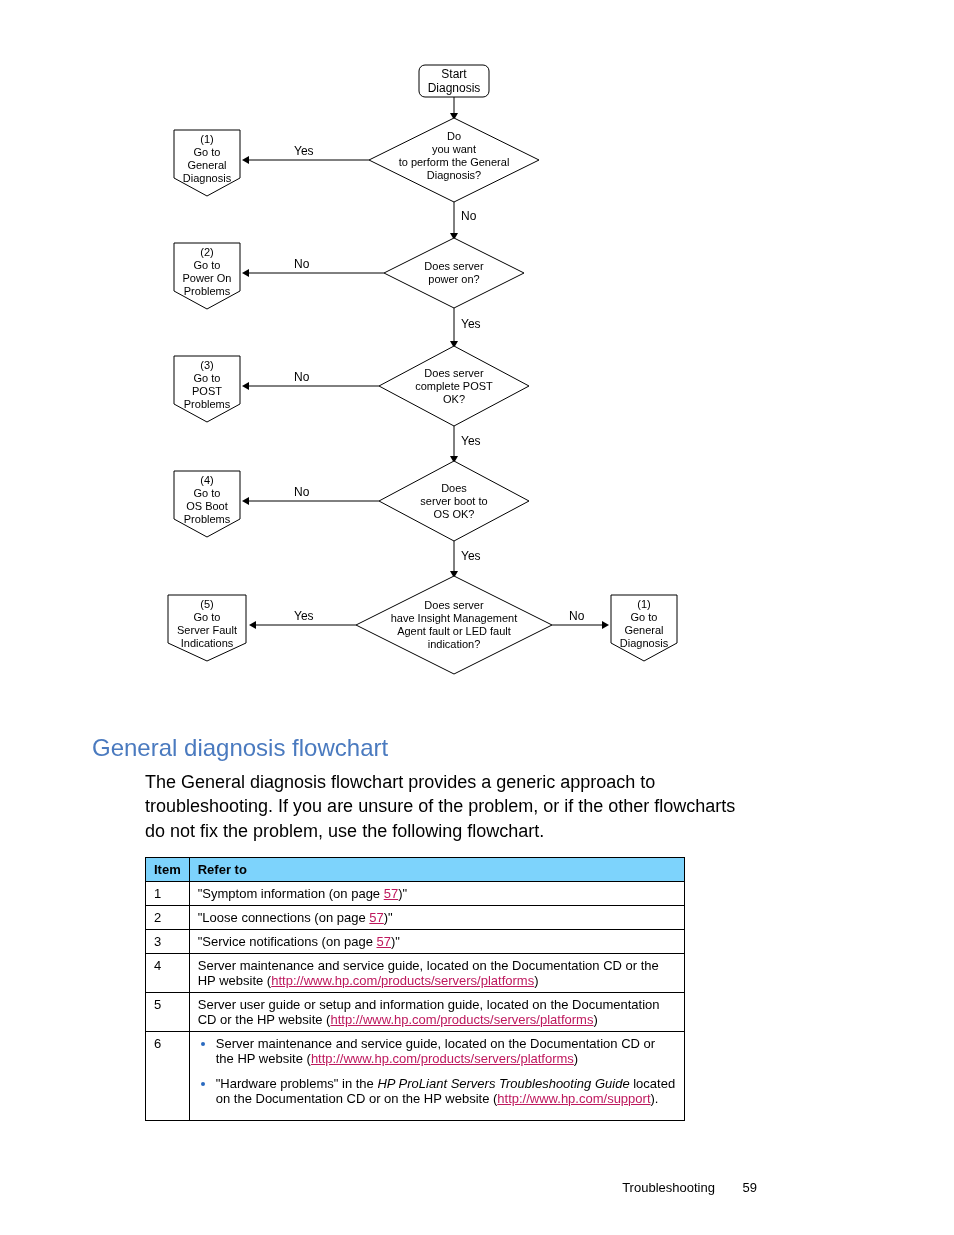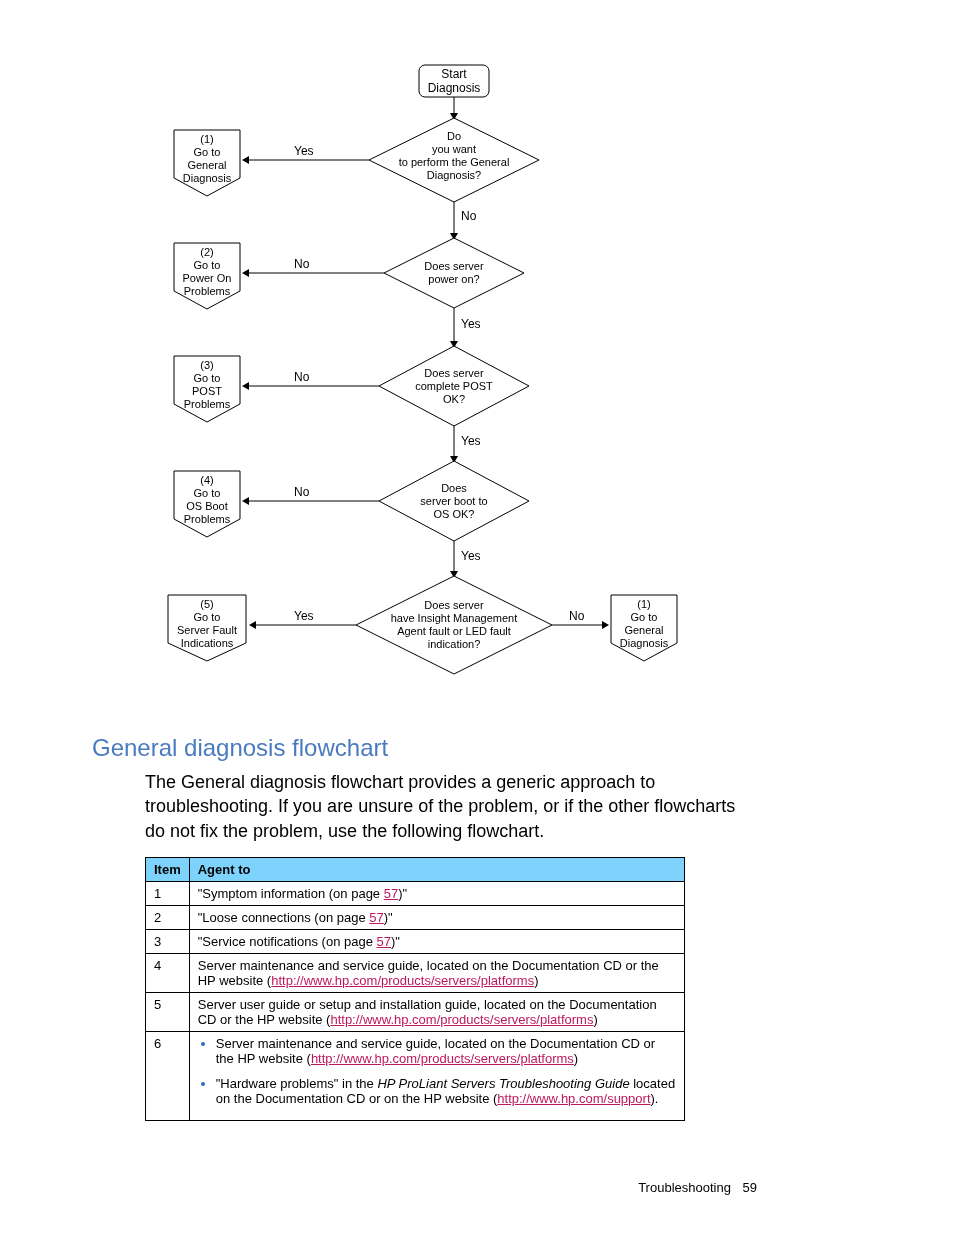--- a/index.html
+++ b/index.html
@@ -56,21 +56,21 @@
   .link { color: #be185d; text-decoration: underline; cursor: pointer; }
   ul.bul { margin: 0; padding: 0 0 0 18px; }
   ul.bul li { margin: 0 0 10px 0; }
   ul.bul li::marker { color: #2a6ac0; }
   .footer {
     position: absolute;
     bottom: 40px;
     right: 75px;
     font-size: 13px;
   }
-  .pnum { margin-left: 8px; }
+  .pnum { margin-left: 24px; }
   .italic { font-style: italic; }
 </style>
 </head>
 <body>
 
 <div class="page">
 
   <div class="flowchart-wrap">
     <svg class="flow" width="530" height="640" viewBox="0 0 530 640">
 
@@ -202,41 +202,41 @@
     </svg>
   </div>
 
   <h2 class="section">General diagnosis flowchart</h2>
   <p class="intro">The General diagnosis flowchart provides a generic approach to troubleshooting. If you are unsure of the problem, or if the other flowcharts do not fix the problem, use the following flowchart.</p>
 
   <table class="ref">
     <tbody>
         <tr>
       <th>Item</th>
-      <th>Agent to</th>
+      <th>Refer to</th>
     </tr>
     <tr>
       <td>1</td>
       <td><span>"Symptom information (on page </span><span class="link">57</span><span>)"</span></td>
     </tr>
     <tr>
       <td>2</td>
       <td><span>"Loose connections (on page </span><span class="link">57</span><span>)"</span></td>
     </tr>
     <tr>
       <td>3</td>
       <td><span>"Service notifications (on page </span><span class="link">57</span><span>)"</span></td>
     </tr>
     <tr>
       <td>4</td>
       <td><span>Server maintenance and service guide, located on the Documentation CD or the HP website (</span><span class="link">http://www.hp.com/products/servers/platforms</span><span>)</span></td>
     </tr>
     <tr>
       <td>5</td>
-      <td><span>Server user guide or setup and installation guide, located on the Documentation CD or the HP website (</span><span class="link">http://www.hp.com/products/servers/platforms</span><span>)</span></td>
+      <td><span>Server user guide or setup and information guide, located on the Documentation CD or the HP website (</span><span class="link">http://www.hp.com/products/servers/platforms</span><span>)</span></td>
     </tr>
     <tr>
       <td>6</td>
       <td>
         <ul class="bul">
           <li><span>Server maintenance and service guide, located on the Documentation CD or the HP website (</span><span class="link">http://www.hp.com/products/servers/platforms</span><span>)</span></li>
           <li><span>"Hardware problems" in the </span><span class="italic">HP ProLiant Servers Troubleshooting Guide</span><span> located on the Documentation CD or on the HP website (</span><span class="link">http://www.hp.com/support</span><span>).</span></li>
         </ul>
       </td>
     </tr>

